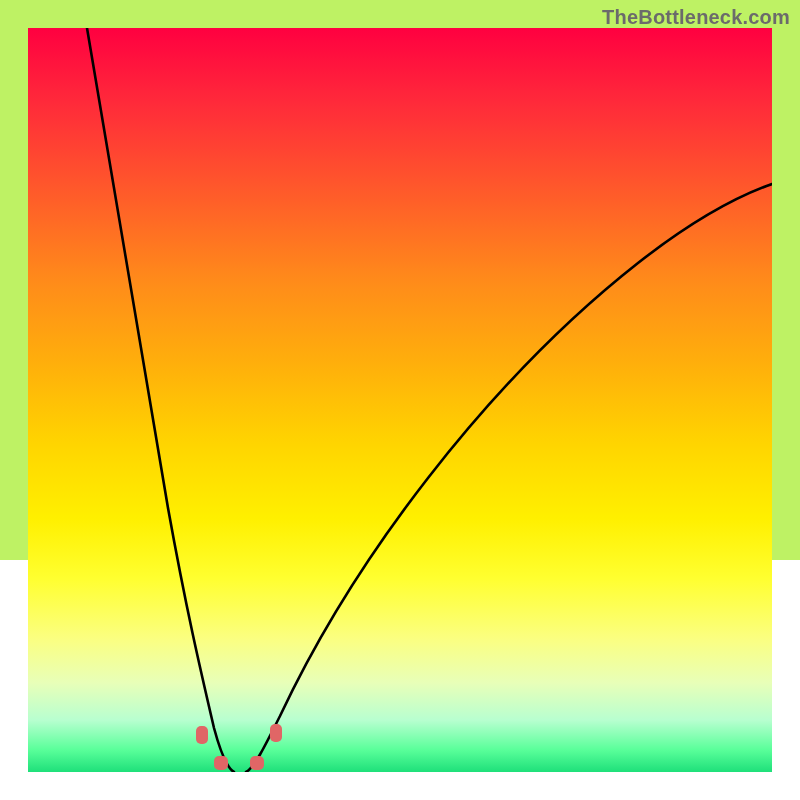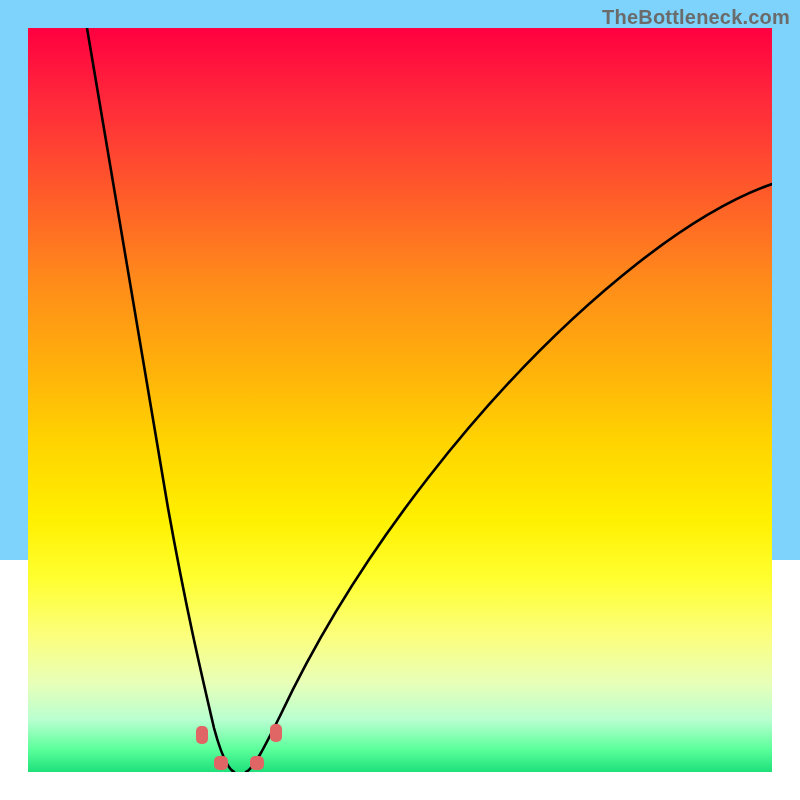--- a/index.html
+++ b/index.html
@@ -1,20 +1,20 @@
 <!DOCTYPE html>
 <html><head>
   <meta charset="utf-8">
   <style>
     * { margin: 0; padding: 0; box-sizing: border-box; }
     html, body { width: 800px; height: 800px; overflow: hidden; }
     .frame {
       width: 800px;
       height: 560px;
-      background: #7dd3fc;
+      background: #bef264;
       position: relative;
     }
     .plot-area {
       position: absolute;
       left: 28px;
       top: 28px;
       width: 744px;
       height: 744px;
       background: linear-gradient(to bottom,
         #ff0040 0%,

